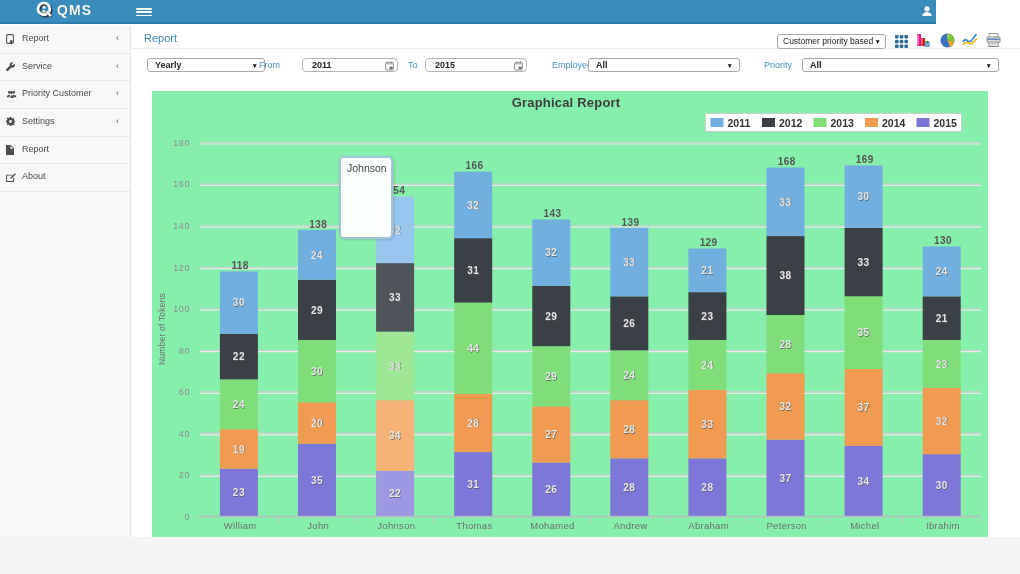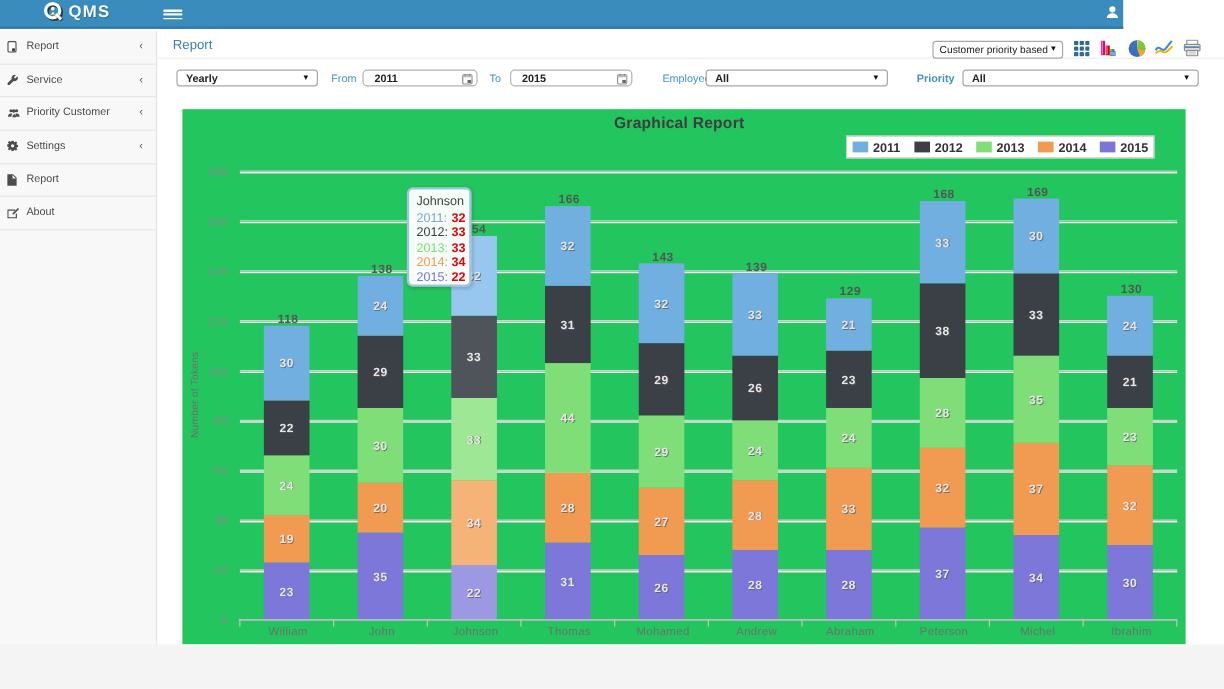--- a/index.html
+++ b/index.html
@@ -21,21 +21,21 @@
 #content { position:absolute; left:132px; top:26px; width:888px; height:548px; background:#fff; }
 #row1 { position:absolute; left:0; top:0; width:888px; height:22.5px; border-bottom:1px solid #ededed; }
 #rpt { position:absolute; left:12px; top:6px; color:#3c82b6; font-size:11px; }
 .sel { position:absolute; background:#fff; border:1px solid #a8a8a8; border-radius:3px; font-size:9px; color:#222; font-weight:bold; white-space:nowrap; overflow:hidden; }
 .sel .cv { position:absolute; left:7px; top:50%; transform:translateY(-50%); }
 .sel .car { position:absolute; right:6px; top:50%; transform:translateY(-50%); font-size:7px; color:#111; }
 .flabel { position:absolute; color:#4292c4; font-size:9px; }
 .dinput { position:absolute; background:#fff; border:1px solid #b4b4b4; border-radius:4px; }
 .dinput .dv { position:absolute; left:9px; top:50%; transform:translateY(-50%); font-size:9px; font-weight:bold; color:#222; }
 
-#panel { position:absolute; left:152px; top:91px; width:836px; height:446px; background:#22c55e; }
+#panel { position:absolute; left:152px; top:91px; width:836px; height:446px; background:#86efac; }
 #foot { position:absolute; left:0; top:537px; width:1020px; height:37px; background:#f4f4f4; }
 #tooltip { position:absolute; left:339px; top:156px; width:54px; height:83px; background:rgba(255,255,255,.96);
   border:2px solid #a5c3dc; border-radius:5px; box-shadow:1px 1px 3px rgba(0,0,0,.15); font-size:11px; }
 #tooltip .tt { padding:4px 0 0 6px; color:#444; font-size:10.5px; }
 #tooltip table { border-collapse:collapse; margin:2px 0 0 6px; }
 #tooltip td { padding:0; line-height:12.3px; font-size:10.5px; }
 #tooltip td.v { color:#e60000; font-weight:bold; padding-left:3px; }
 </style>
 </head>
 <body>
@@ -167,21 +167,21 @@
         <rect x="1.5" y="5.5" width="12" height="1.6" fill="#5b87b5"></rect>
         <rect x="3" y="9" width="9" height="4.5" fill="#fff" stroke="#8a8a8a"></rect>
         <line x1="4.5" y1="10.5" x2="10.5" y2="10.5" stroke="#bbb"></line>
         <line x1="4.5" y1="12" x2="10.5" y2="12" stroke="#bbb"></line>
       </svg>
  </div>
  <div class="sel" style="left:15px; top:32px; width:118px; height:14px;">
       <span class="cv">Yearly</span>
       <span class="car" style="font-size:6.5px;">▼</span>
     </div>
- <div class="flabel" style="left:144px; top:34px;">From</div>
+ <div class="flabel" style="left:127px; top:34px;">From</div>
  <div class="dinput" style="left:170px; top:32px; width:96px; height:14px;">
       <span class="dv">2011</span>
   <svg width="9" height="10" viewBox="0 0 9 10" style="position:absolute; right:3px; top:2px;">
         <rect x="0.6" y="1.4" width="7.8" height="7.6" rx="1" fill="#fdfdfd" stroke="#8d8d8d" stroke-width="1"></rect>
         <rect x="0.6" y="1.4" width="7.8" height="2" fill="#b9b9b9"></rect>
         <rect x="4.6" y="5.6" width="3" height="2.6" fill="#6b6b6b"></rect>
         <line x1="2.6" y1="0.6" x2="2.6" y2="2" stroke="#777" stroke-width="0.9"></line>
         <line x1="6.4" y1="0.6" x2="6.4" y2="2" stroke="#777" stroke-width="0.9"></line>
       </svg>
  </div>
@@ -194,21 +194,21 @@
         <rect x="4.6" y="5.6" width="3" height="2.6" fill="#6b6b6b"></rect>
         <line x1="2.6" y1="0.6" x2="2.6" y2="2" stroke="#777" stroke-width="0.9"></line>
         <line x1="6.4" y1="0.6" x2="6.4" y2="2" stroke="#777" stroke-width="0.9"></line>
       </svg>
  </div>
  <div class="flabel" style="left:404px; top:34px;margin-left:16px;">Employee</div>
  <div class="sel" style="left:456px; top:32px; width:152px; height:14px;">
       <span class="cv">All</span>
       <span class="car" style="font-size:6.5px;">▼</span>
     </div>
- <div class="flabel" style="left:632px; top:34px;font-weight:bold;">Priority</div>
+ <div class="flabel" style="left:632px; top:34px;">Priority</div>
  <div class="sel" style="left:670px; top:32px; width:197px; height:14px;">
       <span class="cv">All</span>
       <span class="car" style="font-size:6.5px;">▼</span>
     </div>
 </div>
 <div id="panel">
  <div style="position:absolute; left:-4px; top:4px; width:836px; text-align:center; font-size:13px; font-weight:bold; color:#3e3e3e; letter-spacing:0.2px;">Graphical Report</div>
  <div style="position:absolute; left:553px; top:22px; width:257px; height:19px; background:#fff; border:1px solid #ccc;"></div>
  <svg width="848" height="446" viewBox="0 0 848 446" style="position:absolute;left:0;top:0;">
 <rect x="558.5" y="27" width="13" height="9" fill="#70AFE0"></rect>
@@ -430,37 +430,13 @@
 <line x1="594.5" y1="425.5" x2="594.5" y2="431.0" stroke="#c4c4c4" stroke-width="1"></line>
 <line x1="672.5" y1="425.5" x2="672.5" y2="431.0" stroke="#c4c4c4" stroke-width="1"></line>
 <line x1="750.6" y1="425.5" x2="750.6" y2="431.0" stroke="#c4c4c4" stroke-width="1"></line>
 <line x1="828.7" y1="425.5" x2="828.7" y2="431.0" stroke="#c4c4c4" stroke-width="1"></line>
 <text x="13" y="238" transform="rotate(-90 13 238)" text-anchor="middle" font-size="8.5" letter-spacing="0.2" fill="#6f6f6f">Number of Tokens</text>
  </svg>
 </div>
 <div id="foot"></div>
 <div id="tooltip">
  <div class="tt">Johnson</div>
- <table>
-  <tbody>
-        <tr>
-          <td style="color:#7aa8d8;">2011:</td>
-          <td class="v">32</td>
-        </tr>
-  <tr>
-          <td style="color:#3b3f46;">2012:</td>
-          <td class="v">33</td>
-        </tr>
-  <tr>
-          <td style="color:#80de79;">2013:</td>
-          <td class="v">33</td>
-        </tr>
-  <tr>
-          <td style="color:#f09a52;">2014:</td>
-          <td class="v">34</td>
-        </tr>
-  <tr>
-          <td style="color:#7b76d5;">2015:</td>
-          <td class="v">22</td>
-        </tr>
- </tbody>
-    </table>
 </div>
 
 </body></html>

